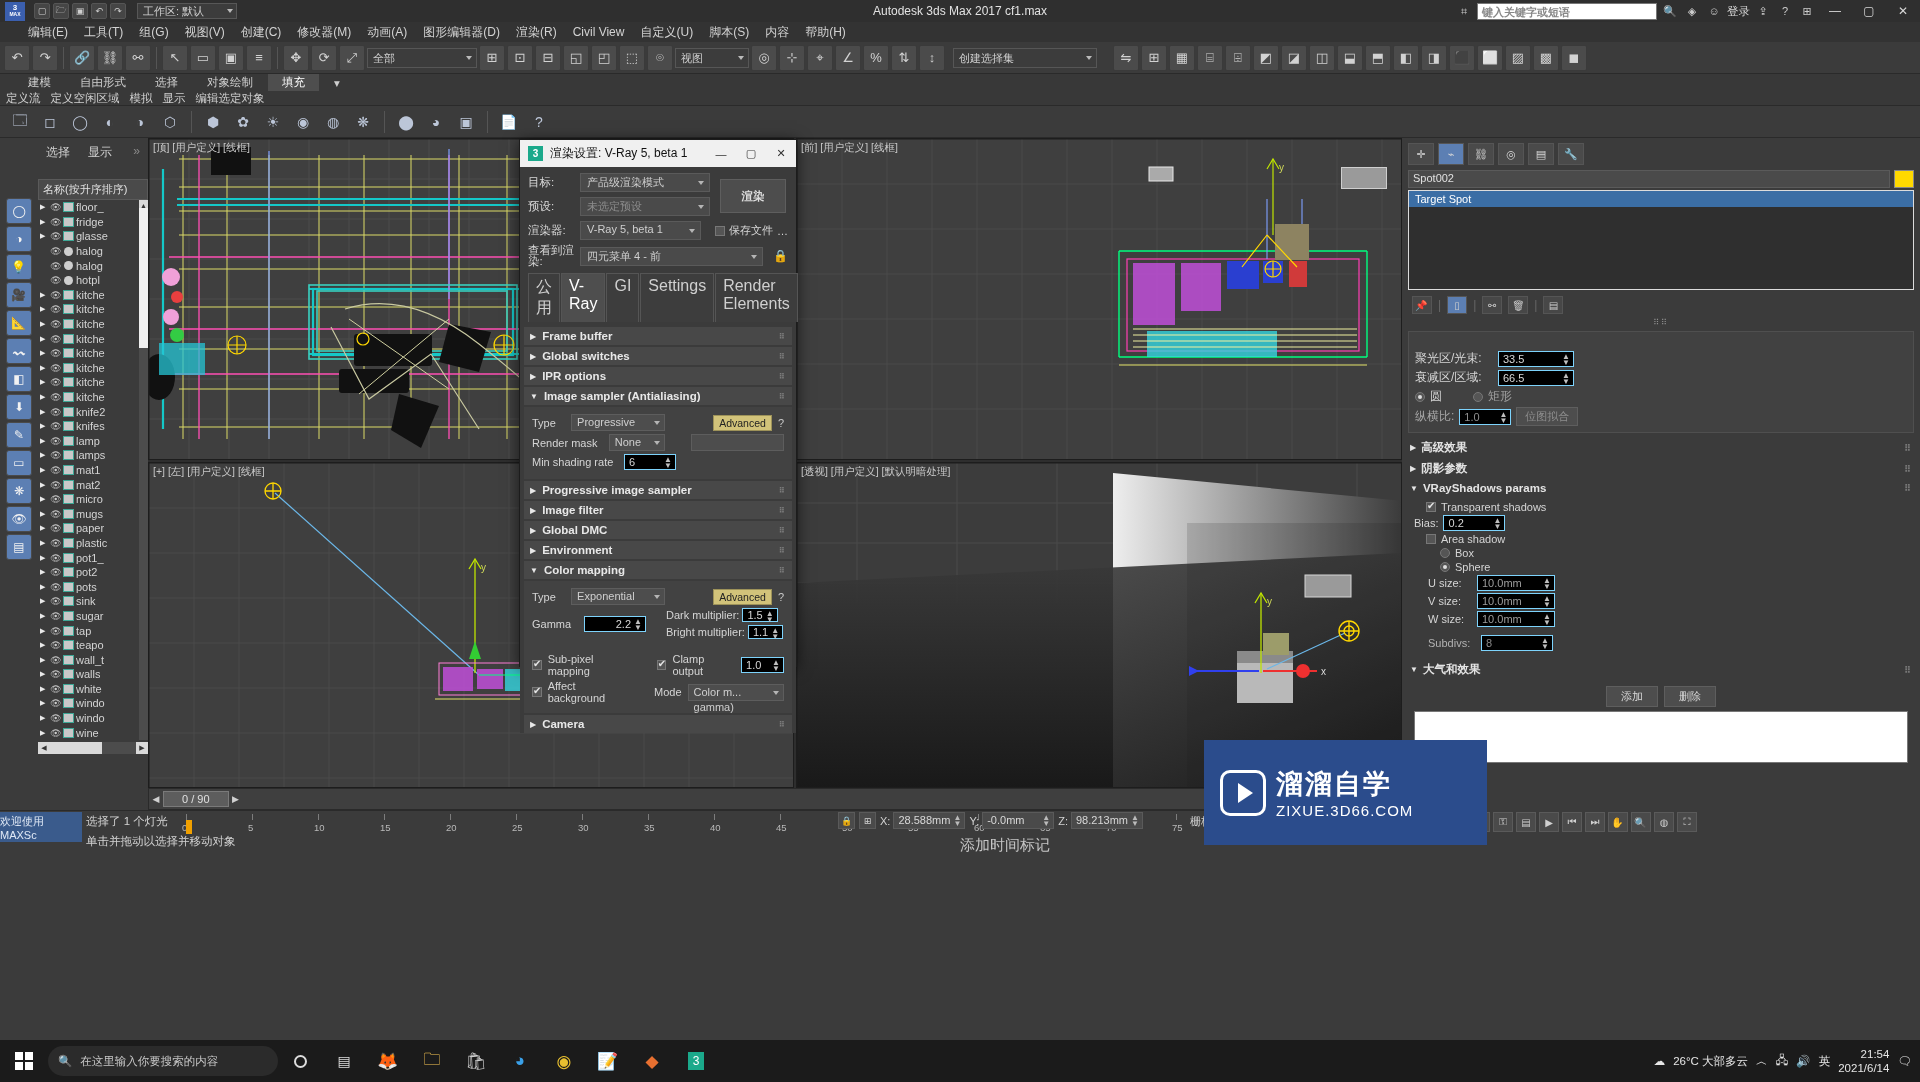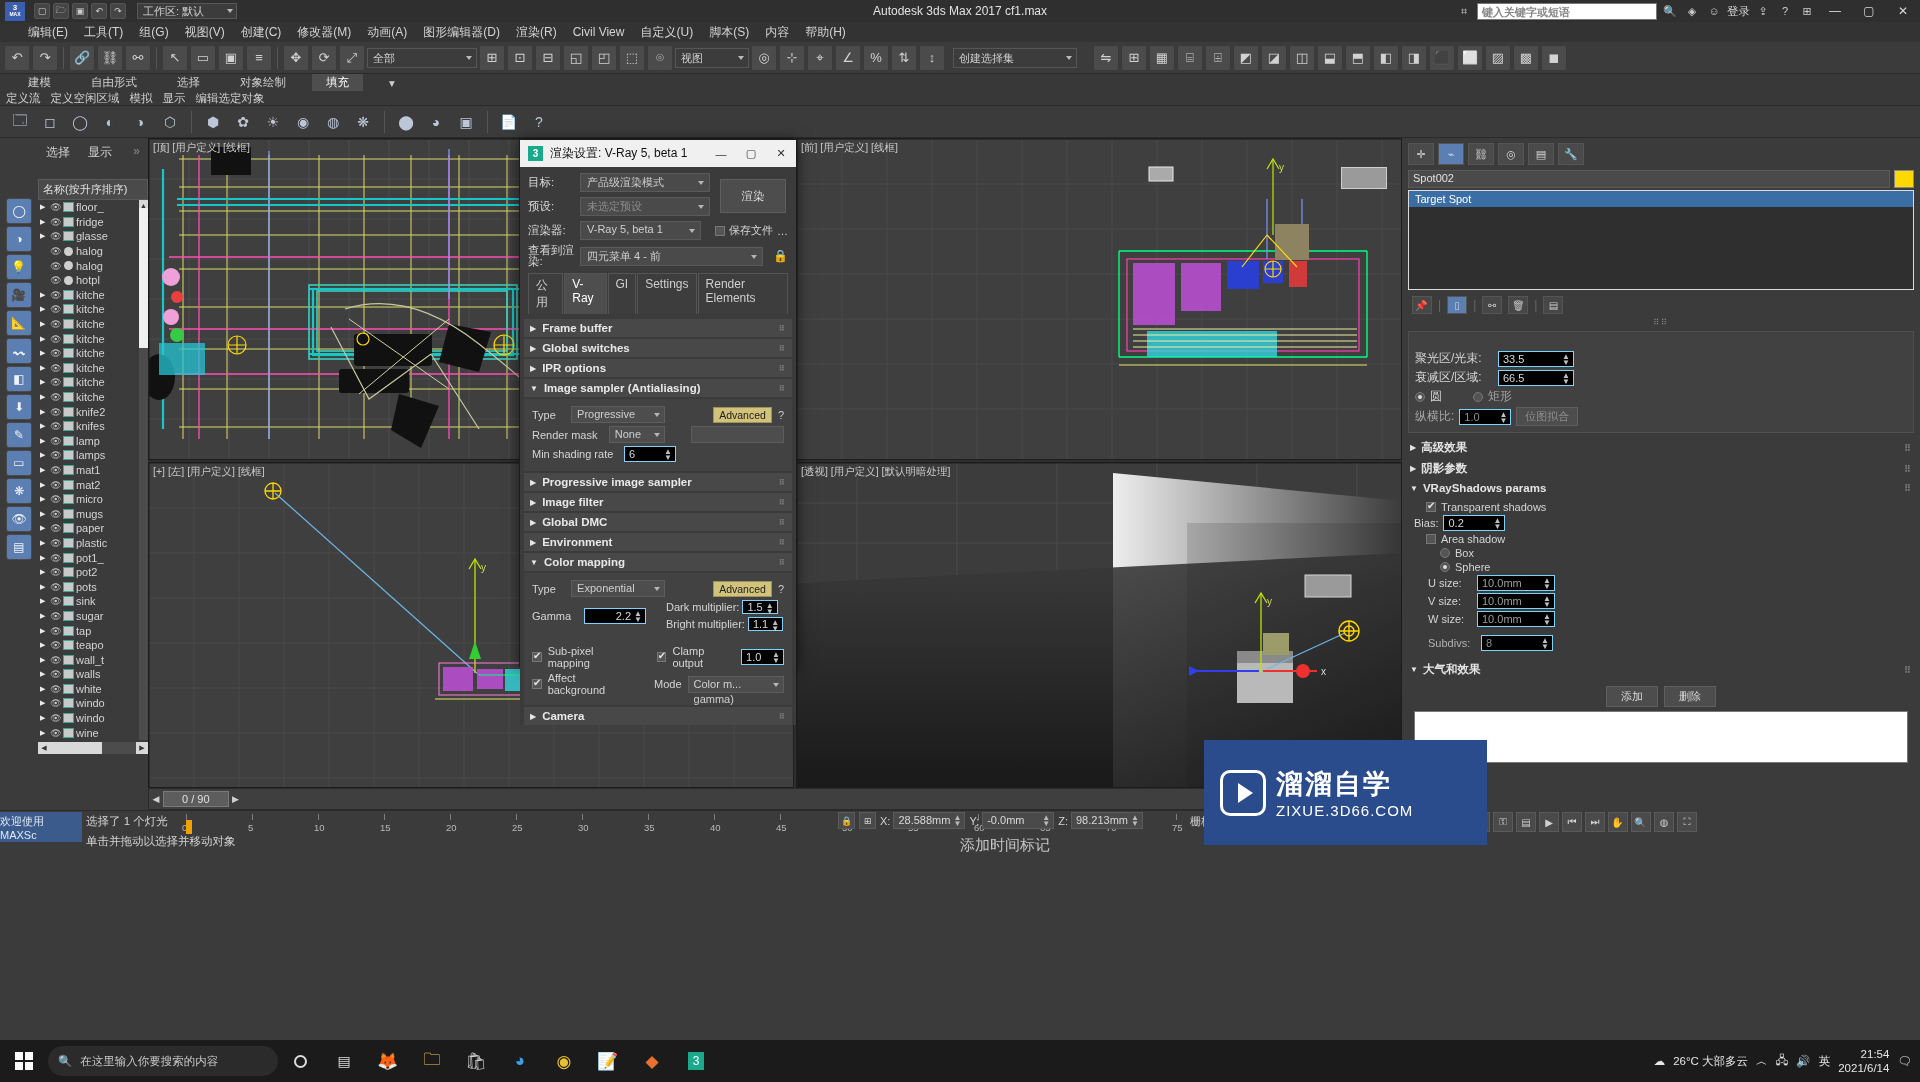--- a/index.html
+++ b/index.html
@@ -40,21 +40,21 @@
             display:flex; align-items:center; padding-left:4px; gap:2px; border-bottom:1px solid #2a2a2a;}
   .tb-ic { width:26px; height:26px; border-radius:2px; display:flex;align-items:center;justify-content:center;
            font-size:13px; color:#d2d2d2; background:#4b4b4b; border:1px solid #3a3a3a;}
   .tb-sep { width:1px; height:22px; background:#555; margin:0 3px; }
   .tb-combo { height:20px; background:#3c3c3c; border:1px solid #565656; font-size:11px; color:#cfcfcf;
               padding:0 16px 0 5px; line-height:18px; position:relative; }
   .tb-combo .cv { position:absolute; right:4px; top:7px; border-left:3px solid transparent; border-right:3px solid transparent; border-top:4px solid #bbb;}
 
   
   .ribbon { position:absolute; left:0; top:74px; width:1920px; height:32px; background:#383838; border-bottom:1px solid #2a2a2a;}
-  .ribbon-row1 { display:flex; align-items:center; height:17px; padding-left:14px; gap:12px; }
+  .ribbon-row1 { display:flex; align-items:center; height:17px; padding-left:14px; gap:1px; }
   .ribbon-row1 .rt { padding:1px 14px; font-size:11.5px; color:#cfcfcf;}
   .ribbon-row1 .rt.sel { background:#4e4e4e; color:#fff;}
   .ribbon-row2 { display:flex; align-items:center; height:15px; padding-left:6px; gap:10px;}
   .ribbon-row2 .rb { font-size:11.5px; color:#cfcfcf; }
 
   
   .shelf { position:absolute; left:0; top:106px; width:1920px; height:32px; background:#3b3b3b;
            display:flex; align-items:center; gap:6px; padding-left:8px; border-bottom:1px solid #2a2a2a;}
   .shelf .si { width:24px;height:24px;border-radius:3px; display:flex;align-items:center;justify-content:center;font-size:14px;}
 
@@ -131,23 +131,23 @@
   .dlg-tb .wb { margin-left:auto; display:flex; }
   .dlg-tb .wb span { width:30px;height:27px; display:flex;align-items:center;justify-content:center;color:#333;font-size:11px;}
   .dlg-body { padding:6px 8px 0 8px; }
   .drow { display:flex; align-items:center; margin-bottom:5px; }
   .drow .lb { width:52px; font-size:11.5px; color:#d8d8d8;}
   .dcombo { flex:1; height:19px; background:#4a4a4a; border:1px solid #5a5a5a; font-size:11px; color:#cfcfcf;
             padding:1px 16px 1px 6px; position:relative; }
   .dcombo.dim { color:#8d8d8d; }
   .dcombo .cv { position:absolute; right:5px; top:7px; border-left:3.5px solid transparent; border-right:3.5px solid transparent; border-top:4px solid #b5b5b5;}
   .renderbtn { width:66px; height:34px; background:#4d4d4d; border:1px solid #5e5e5e; color:#dedede; font-size:11.5px;
-               display:flex;align-items:center;justify-content:center;}
+               display:flex;align-items:center;justify-content:center;font-weight:bold;}
   .dtabs { display:flex; gap:1px; margin:6px 0 0 0; }
-  .dtabs .tb { background:#3d3d3d; border:1px solid #555; border-bottom:none; font-size:12px; color:#cfcfcf;
+  .dtabs .tb { background:#3d3d3d; border:1px solid #555; border-bottom:none; font-size:16px; color:#cfcfcf;
                padding:3px 7px; }
   .dtabs .tb.on { background:#4e4e4e; color:#fff; }
   .rollups { background:#3b3b3b; padding-top:3px;}
   .roll { background:#484848; margin:2px 4px; padding:3px 6px; font-size:11.5px; font-weight:bold; color:#e8e8e8;
           display:flex; align-items:center; gap:6px; position:relative;}
   .roll .gr { position:absolute; right:6px; color:#7c7c7c; font-size:8px; letter-spacing:1px;}
   .rollbody { background:#424242; margin:0 4px; padding:4px 8px 6px 8px; }
   .rb-row { display:flex; align-items:center; gap:6px; margin:3px 0; font-size:11px; color:#d5d5d5;}
   .rb-combo { background:#4d4d4d; border:1px solid #5d5d5d; font-size:11px; color:#cfcfcf; height:17px;
               padding:0 16px 0 5px; line-height:15px; position:relative;}
@@ -275,21 +275,21 @@
       <div class="tb-ic">⬚</div>
       <div class="tb-ic">⌾</div>
       <div class="tb-combo" style="width: 74px;"><span>视图</span><i class="cv"></i></div>
       <div class="tb-ic">◎</div>
       <div class="tb-ic">⊹</div>
       <div class="tb-ic">⌖</div>
       <div class="tb-ic">∠</div>
       <div class="tb-ic">%</div>
       <div class="tb-ic">⇅</div>
       <div class="tb-ic">↕</div>
-      <div class="tb-combo" style="width: 124px; margin-left: 6px;"><span>创建选择集</span><i class="cv"></i></div>
+      <div class="tb-combo" style="width: 144px; margin-left: 6px;"><span>创建选择集</span><i class="cv"></i></div>
       <div class="tb-ic" style="margin-left: 14px;">⇋</div>
       <div class="tb-ic" style="margin-left: 0px;">⊞</div>
       <div class="tb-ic" style="margin-left: 0px;">▦</div>
       <div class="tb-ic" style="margin-left: 0px;">⌸</div>
       <div class="tb-ic" style="margin-left: 0px;">⌹</div>
       <div class="tb-ic" style="margin-left: 0px;">◩</div>
       <div class="tb-ic" style="margin-left: 0px;">◪</div>
       <div class="tb-ic" style="margin-left: 0px;">◫</div>
       <div class="tb-ic" style="margin-left: 0px;">⬓</div>
       <div class="tb-ic" style="margin-left: 0px;">⬒</div>

